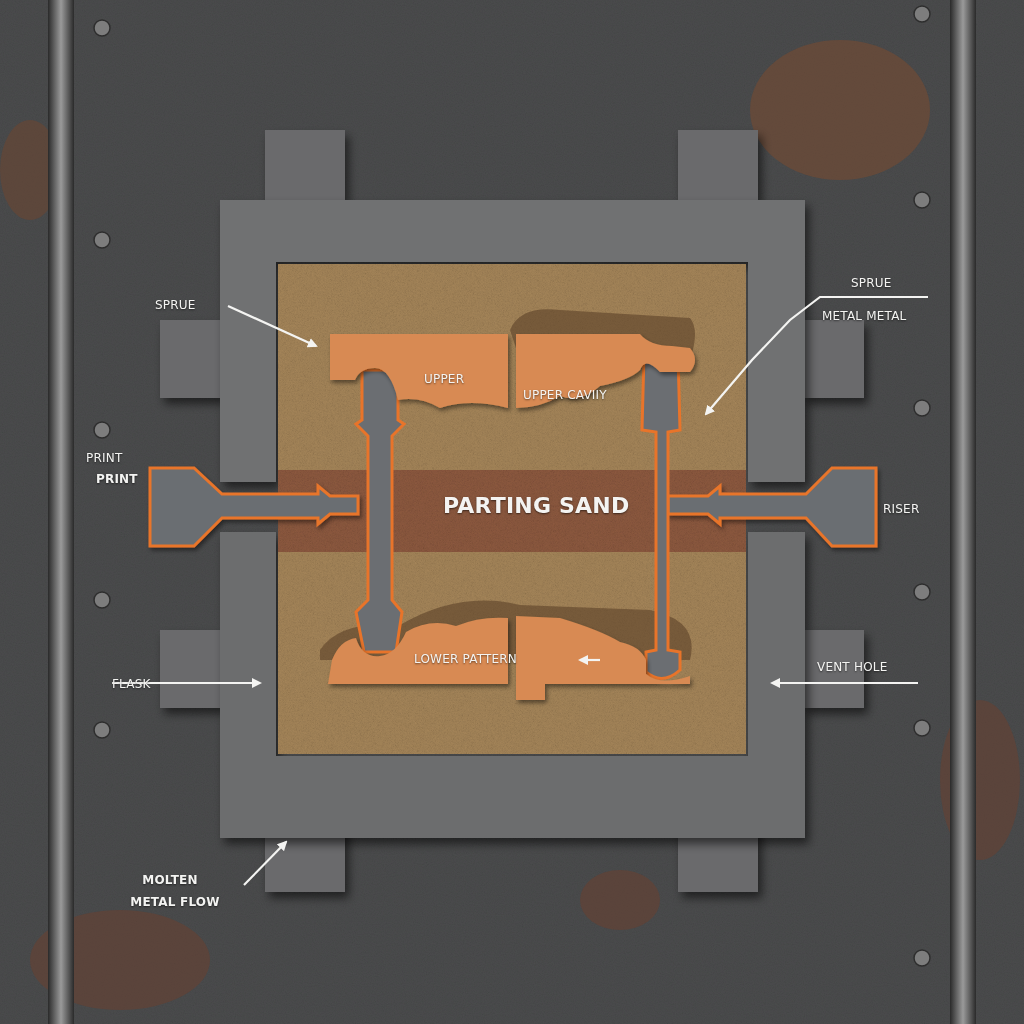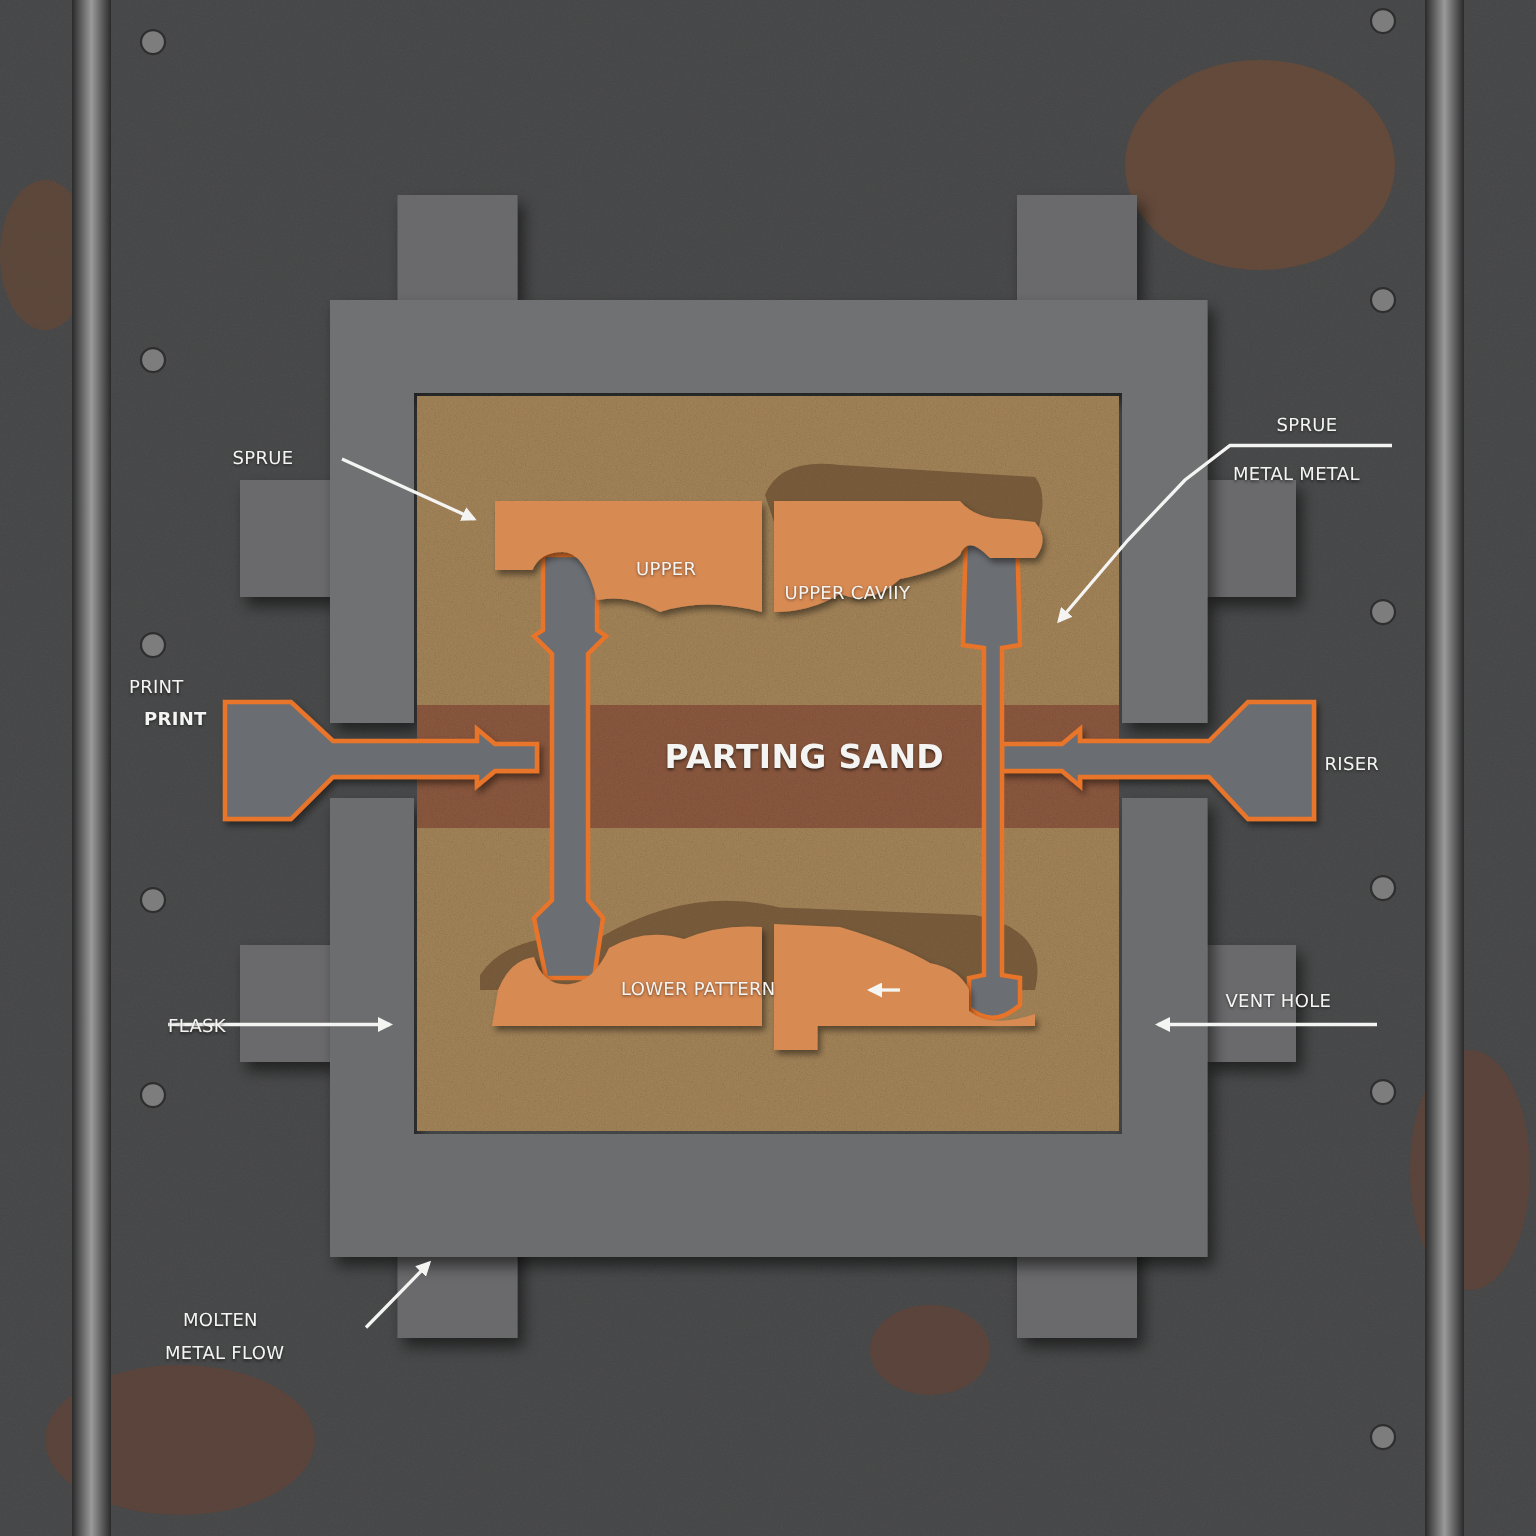--- a/index.html
+++ b/index.html
@@ -13,21 +13,21 @@
     .label {
       position: absolute;
       color: #f4f4f2;
       font-family: "DejaVu Sans", sans-serif;
       font-size: 12px;
       letter-spacing: 0.2px;
       line-height: 22px;
       text-shadow: 0 1px 2px rgba(0,0,0,0.55);
       white-space: nowrap;
     }
-    .label.center { text-align: left; }
+    .label.center { text-align: center; font-weight: bold; }
     .label.bold { font-weight: bold; font-size: 22px; }
   </style>
 </head>
 <body>
 
 <div class="stage">
 
   <svg class="scene" width="1024" height="1024" viewBox="0 0 1024 1024">
     <defs>
       <filter id="grain" x="0" y="0" width="100%" height="100%">

